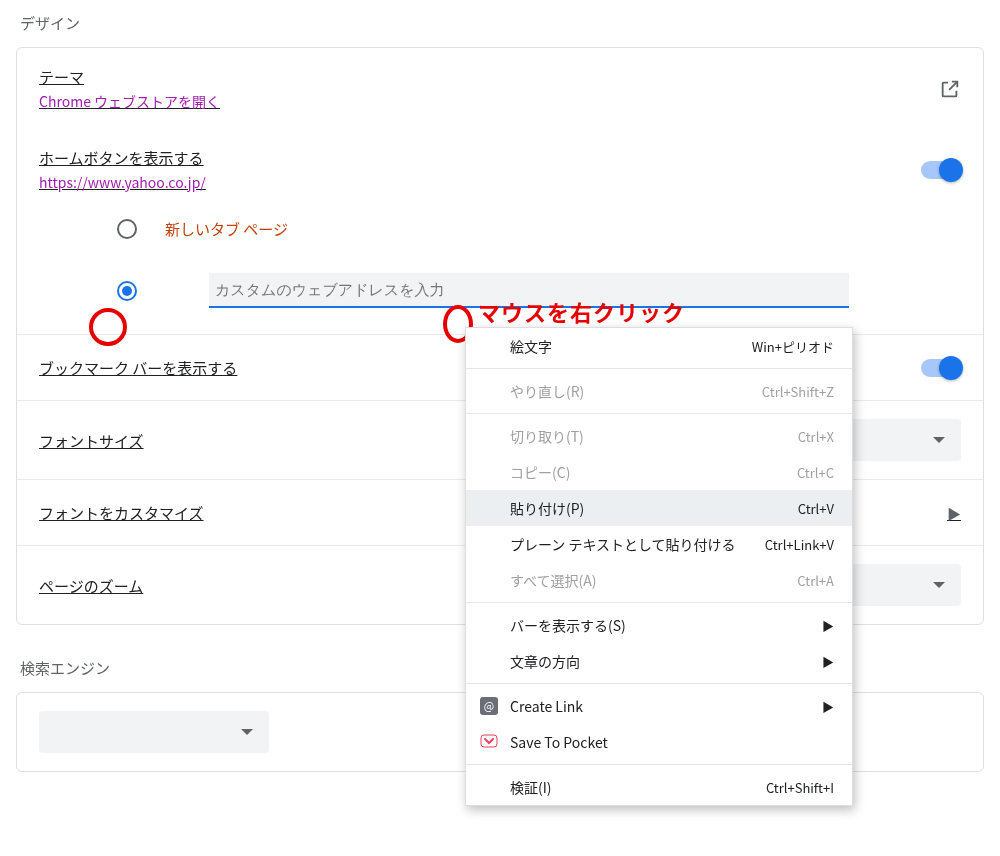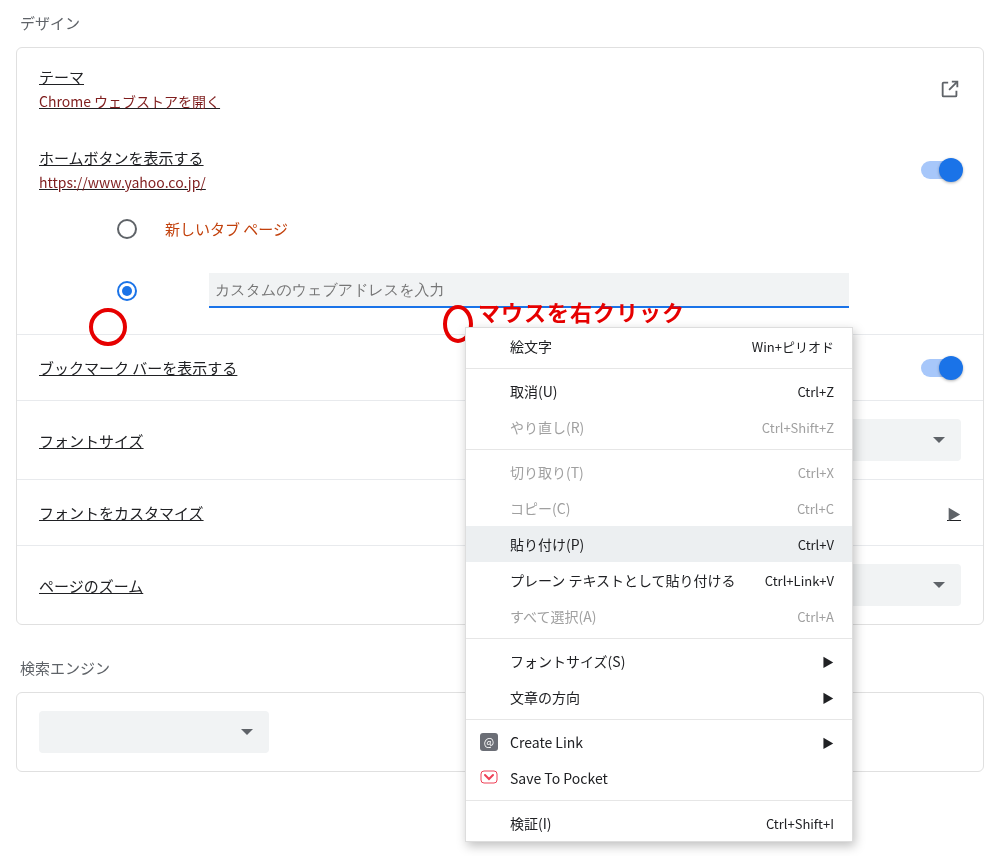--- a/index.html
+++ b/index.html
@@ -34,21 +34,21 @@
       min-height: 66px;
       text-decoration: underline;
     }
     .row:first-child { border-top: none; }
     .row .left .title {
       font-size: 15px;
       color: #202124;
     }
     .row .left .sub {
       font-size: 14px;
-      color: #7f1d1d;
+      color: #a21caf;
       margin-top: 4px;
     }
     .ext-icon { width: 22px; height: 22px; stroke: #5f6368; fill: none; }
     .toggle {
       width: 40px; height: 18px; border-radius: 10px;
       background: #a7c7fa; position: relative;
     }
     .toggle .knob {
       position: absolute; right: -2px; top: -3px;
       width: 24px; height: 24px; border-radius: 50%;
@@ -236,24 +236,20 @@
 <div class="annot-circle" style="left:89px;top:308px;width:38px;height:38px;"></div>
 <div class="annot-circle" style="left:443px;top:305px;width:30px;height:38px;"></div>
 <div class="annot" style="left:478px;top:295px;">マウスを右クリック</div>
 
 <div class="context-menu">
   <div class="cm-item">
       <span>絵文字</span>
       <span class="sc">Win+ピリオド</span>
     </div>
   <div class="cm-sep"></div>
-  <div class="cm-item">
-      <span>取消(U)</span>
-      <span class="sc">Ctrl+Z</span>
-    </div>
   <div class="cm-item disabled">
       <span>やり直し(R)</span>
       <span class="sc">Ctrl+Shift+Z</span>
     </div>
   <div class="cm-sep"></div>
   <div class="cm-item disabled">
       <span>切り取り(T)</span>
       <span class="sc">Ctrl+X</span>
     </div>
   <div class="cm-item disabled">
@@ -267,21 +263,21 @@
   <div class="cm-item">
       <span>プレーン テキストとして貼り付ける</span>
       <span class="sc">Ctrl+Link+V</span>
     </div>
   <div class="cm-item disabled">
       <span>すべて選択(A)</span>
       <span class="sc">Ctrl+A</span>
     </div>
   <div class="cm-sep"></div>
   <div class="cm-item">
-      <span>フォントサイズ(S)</span>
+      <span>バーを表示する(S)</span>
       <span class="subchev">▶</span>
     </div>
   <div class="cm-item">
       <span>文章の方向</span>
       <span class="subchev">▶</span>
     </div>
   <div class="cm-sep"></div>
   <div class="cm-item">
     <span class="cm-icon"><svg viewBox="0 0 18 18">
           <rect width="18" height="18" rx="3" fill="#6b6e76"></rect>

